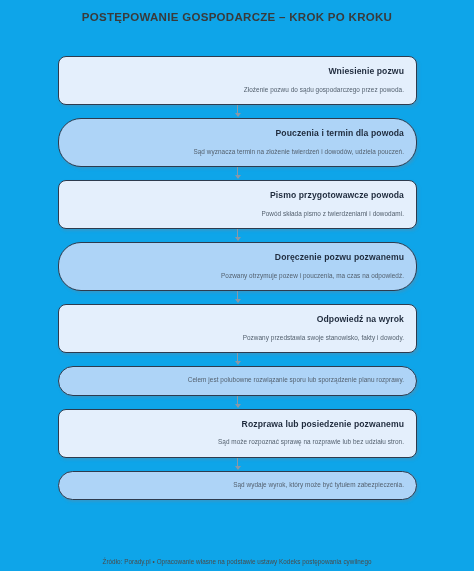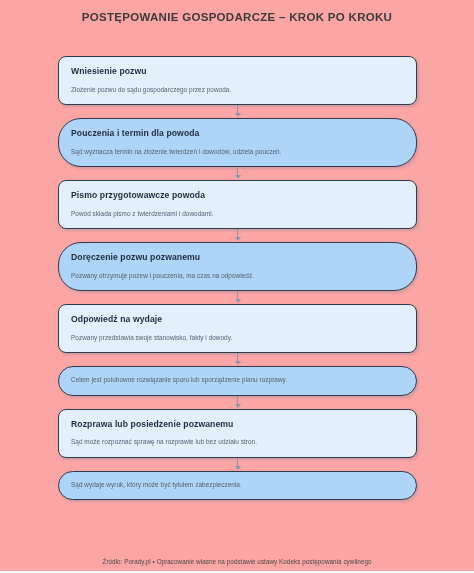--- a/index.html
+++ b/index.html
@@ -11,21 +11,21 @@
     height: 573px;
     background: #ffffff;
     font-family: "Liberation Sans", sans-serif;
     overflow: hidden;
   }
   .page {
     position: relative;
     width: 474px;
     height: 571px;
     box-sizing: border-box;
-    background: #fca5a5;
+    background: #0ea5e9;
   }
   .title {
     text-align: center;
     font-size: 11.5px;
     font-weight: bold;
     letter-spacing: 0.3px;
     color: #3a3a3a;
     padding-top: 11px;
     line-height: 1.2;
   }
@@ -40,21 +40,21 @@
   }
   .step {
     position: relative;
     box-sizing: border-box;
     width: 359px;
     border: 1.3px solid #2d3b4e;
     border-radius: 8px;
     background: #e4effc;
     box-shadow: 1.5px 2px 2.5px rgba(120,130,145,0.30);
     padding: 9px 12px 10px 12px;
-    text-align: left;
+    text-align: right;
   }
   .step.alt {
     background: #aed4f7;
     border-radius: 23px;
   }
   .step-title {
     font-size: 8.6px;
     font-weight: bold;
     color: #1f2b3d;
     line-height: 1.25;
@@ -147,21 +147,21 @@
           <div class="step-title">Doręczenie pozwu pozwanemu</div>
           <div class="step-desc">Pozwany otrzymuje pozew i pouczenia, ma czas na odpowiedź.</div>
         </div>
       </div>
       <div class="connector">
         <div class="line"></div>
         <div class="head"></div>
       </div>
       <div class="step-wrap">
         <div class="step">
-          <div class="step-title">Odpowiedź na wydaje</div>
+          <div class="step-title">Odpowiedź na wyrok</div>
           <div class="step-desc">Pozwany przedstawia swoje stanowisko, fakty i dowody.</div>
         </div>
       </div>
       <div class="connector">
         <div class="line"></div>
         <div class="head"></div>
       </div>
       <div class="step-wrap">
         <div class="step alt">
           <div class="step-desc">Celem jest polubowne rozwiązanie sporu lub sporządzenie planu rozprawy.</div>

